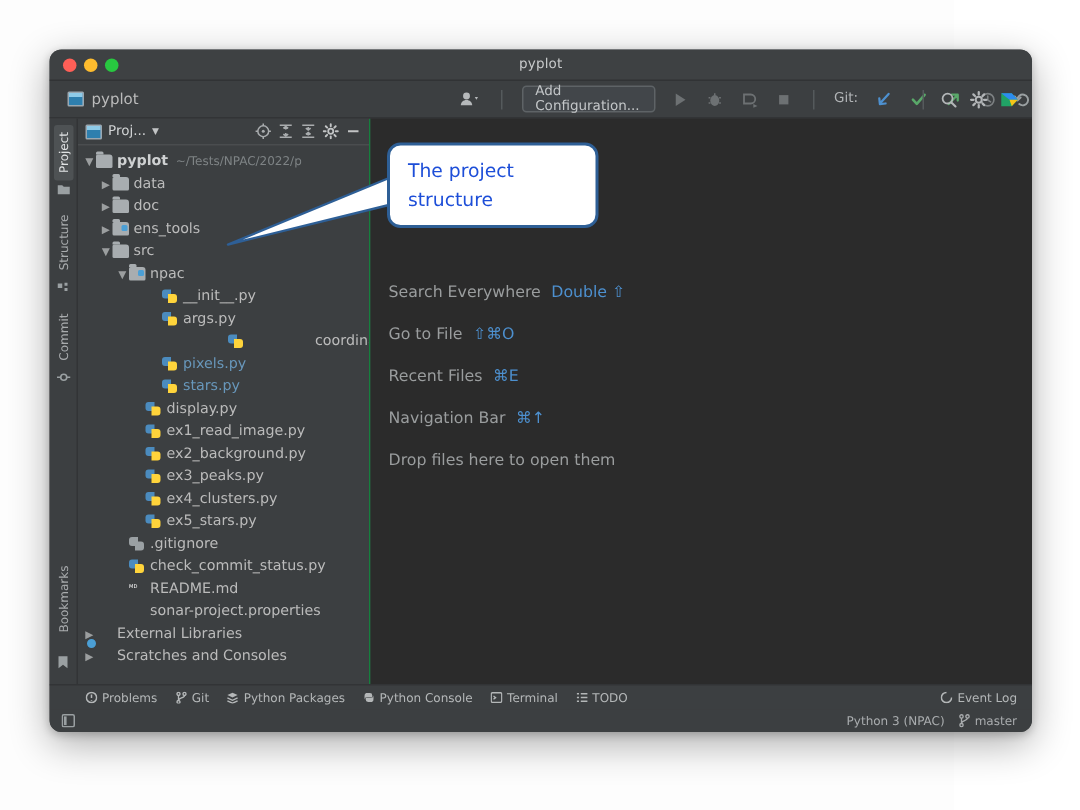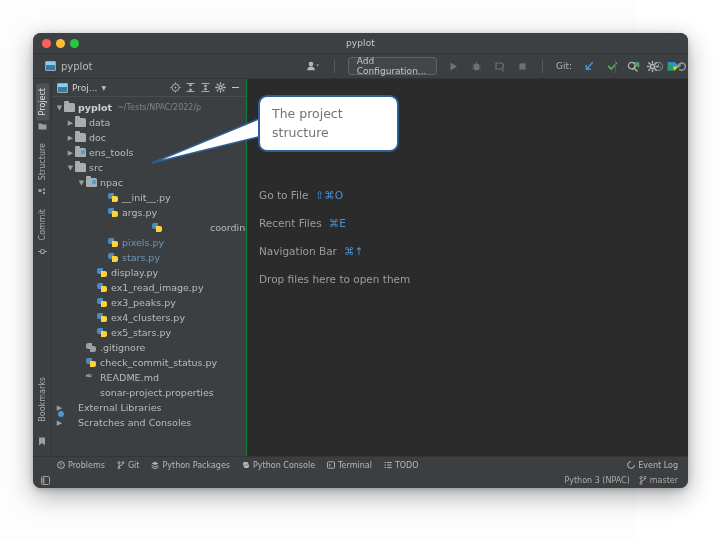--- a/index.html
+++ b/index.html
@@ -164,21 +164,21 @@
 
   
   .callout-svg { position:absolute; left:0; top:0; width:720px; height:540px; pointer-events:none; }
   .callout-box {
     position:absolute; left:258px; top:95px; width:141px; height:57px;
     background:#ffffff; border:2px solid #2e5f96; border-radius:9px;
     box-sizing:border-box;
     display:flex; flex-direction:column; justify-content:center;
     padding-left:12px; gap:3px;
   }
-  .callout-line { font-size:12.5px; color:#737373; line-height:1.25; }
+  .callout-line { font-size:12.5px; color:#1d4ed8; line-height:1.25; }
 </style>
 </head>
 <body>
 
 <div id="page">
 
   <div class="window">
 
     <div class="titlebar">
       <div class="lights">
@@ -460,20 +460,27 @@
               <span class="nico">
                 <span class="ico-py" style="display: block;"></span>
               </span>
               <span class="nlabel">ex1_read_image.py</span>
             </div>
             <div class="node" style="padding-left: 36px;">
               <span class="arrow none"></span>
               <span class="nico">
                 <span class="ico-py" style="display: block;"></span>
               </span>
+              <span class="nlabel">ex2_background.py</span>
+            </div>
+            <div class="node" style="padding-left: 36px;">
+              <span class="arrow none"></span>
+              <span class="nico">
+                <span class="ico-py" style="display: block;"></span>
+              </span>
               <span class="nlabel">ex3_peaks.py</span>
             </div>
             <div class="node" style="padding-left: 36px;">
               <span class="arrow none"></span>
               <span class="nico">
                 <span class="ico-py" style="display: block;"></span>
               </span>
               <span class="nlabel">ex4_clusters.py</span>
             </div>
             <div class="node" style="padding-left: 36px;">
@@ -515,20 +522,24 @@
             <div class="node" style="padding-left: 3px;">
               <span class="arrow">▶</span>
               <span class="nico"><span class="ico-sq ico-scratch"></span></span>
               <span class="nlabel">Scratches and Consoles</span>
             </div>
           </div>
       </div>
 
       <div class="editor">
         <div class="shortcuts" id="shortcut-container">
+            <div class="sc-row">
+              <span class="sc-name">Search Everywhere</span>
+              <span class="sc-key">Double ⇧</span>
+            </div>
             <div class="sc-row">
               <span class="sc-name">Go to File</span>
               <span class="sc-key">⇧⌘O</span>
             </div>
             <div class="sc-row">
               <span class="sc-name">Recent Files</span>
               <span class="sc-key">⌘E</span>
             </div>
             <div class="sc-row">
               <span class="sc-name">Navigation Bar</span>

